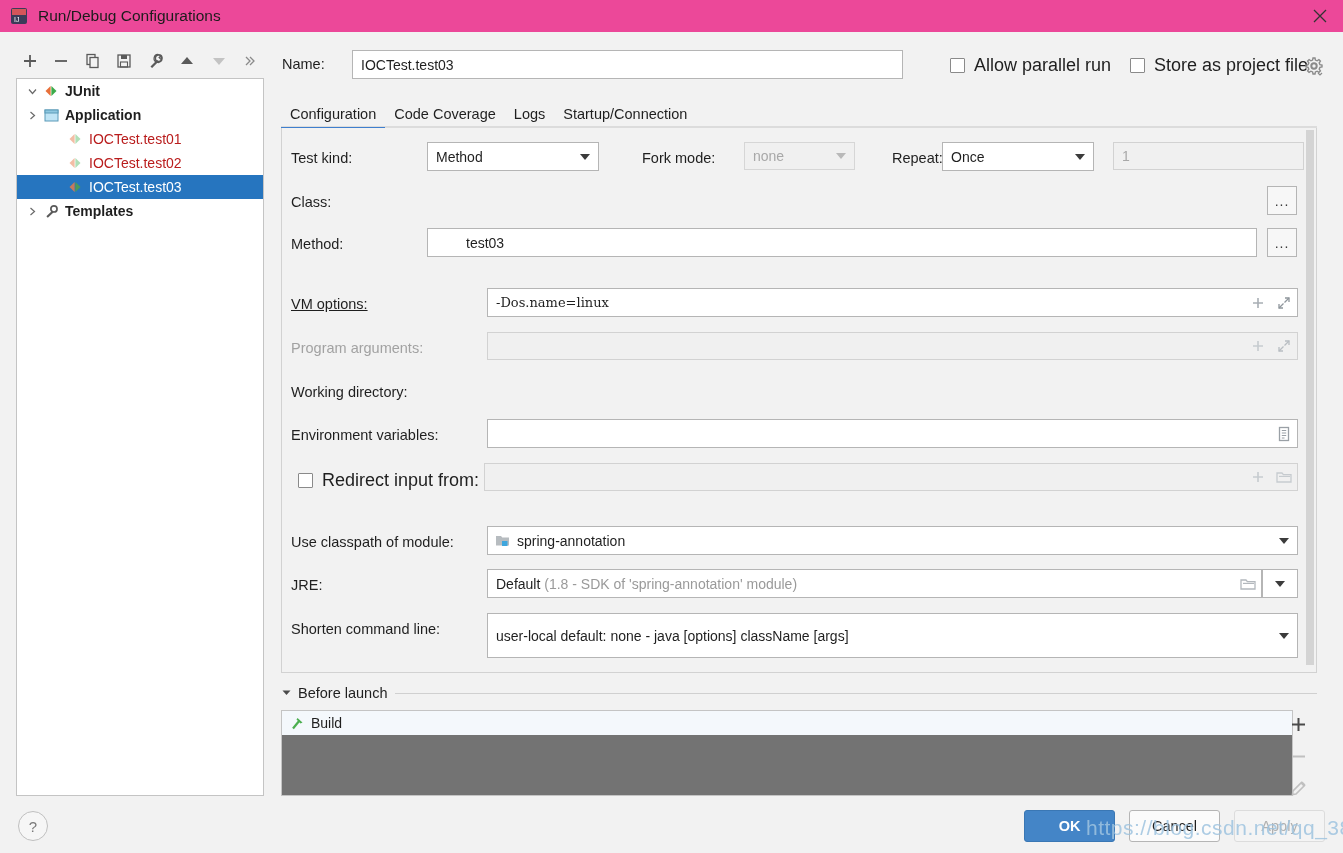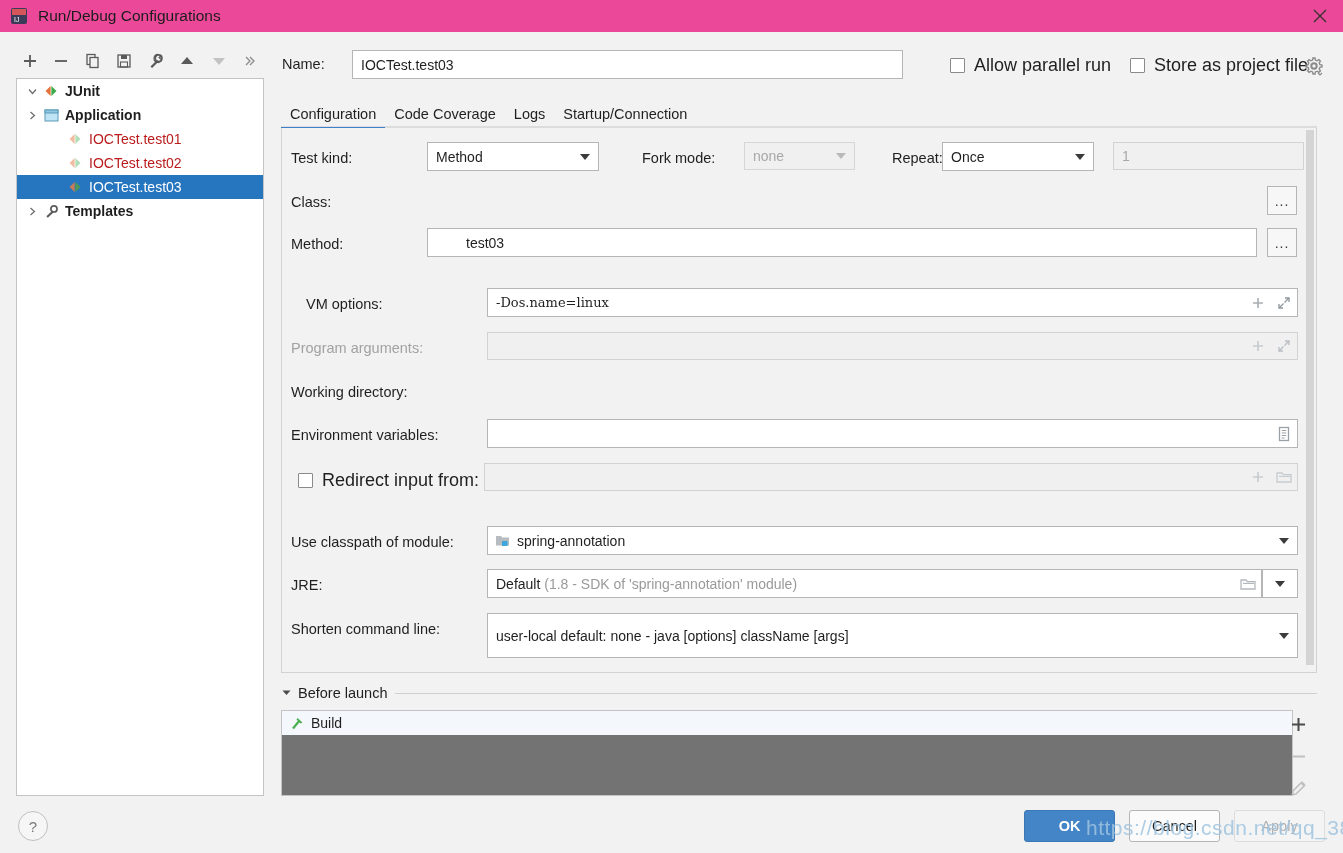--- a/index.html
+++ b/index.html
@@ -377,21 +377,21 @@
 
     <div class="lbl" style="left:9px; top:66px;">Class:</div>
     <div class="ellipsis-btn" style="left:985px; top:58px; width:30px; height:29px;">...</div>
 
     <div class="lbl" style="left:9px; top:108px;">Method:</div>
     <div class="field" style="left:145px; top:100px; width:830px; height:29px;padding-left:30px;">
       <span class="val">test03</span>
     </div>
     <div class="ellipsis-btn" style="left:985px; top:100px; width:30px; height:29px;">...</div>
 
-    <div class="lbl" style="left:24px; top:168px;">VM options:</div>
+    <div class="lbl" style="left:9px; top:168px;text-decoration:underline;">VM options:</div>
     <div class="field" style="left:205px; top:160px; width:811px; height:29px;">
       <span class="val mono">-Dos.name=linux</span>
       <span class="fa">
         <svg width="14" height="14" viewBox="0 0 14 14">
             <path d="M7 2 V12 M2 7 H12" stroke="#a8aeb4" stroke-width="1.6"></path>
           </svg>
       </span>
       <span class="fa">
         <svg width="14" height="14" viewBox="0 0 14 14">
           <path d="M8 2 H12 V6" fill="none" stroke="#8f969c" stroke-width="1.3"></path>

